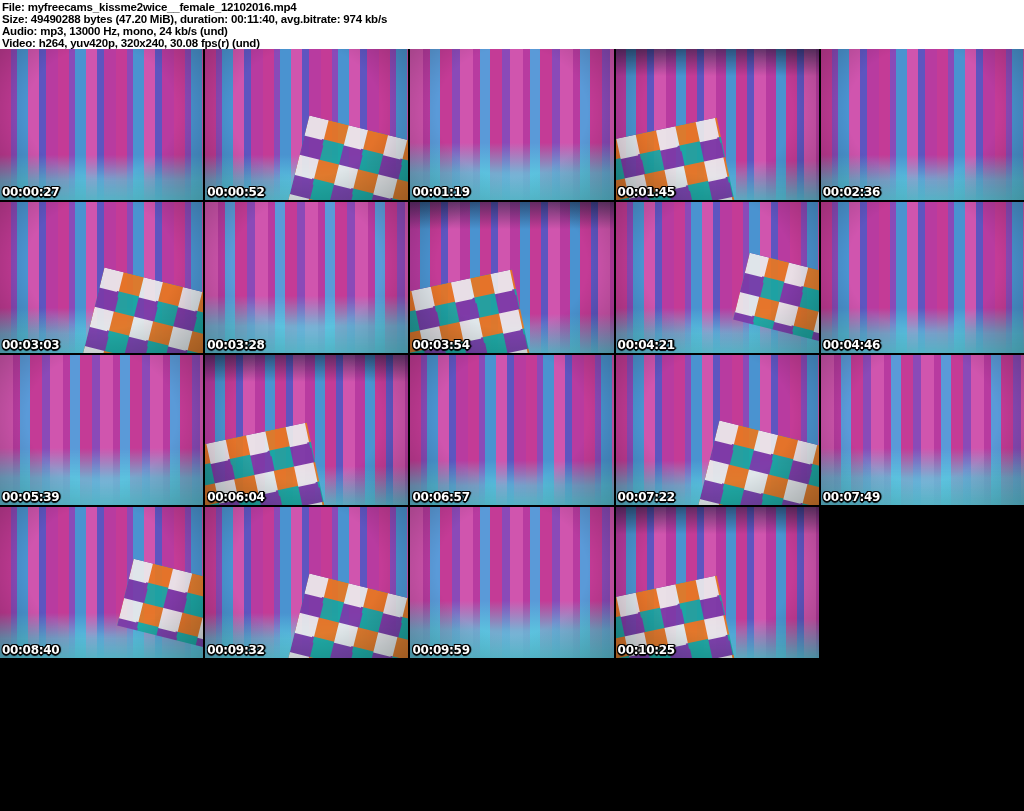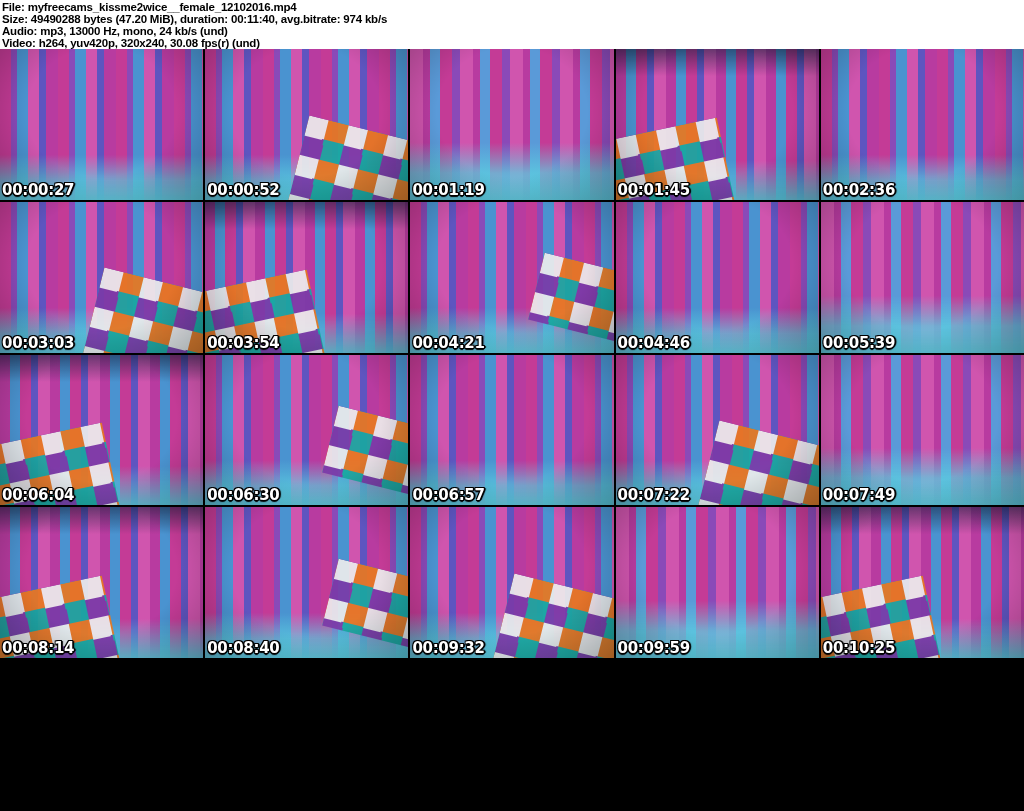--- a/index.html
+++ b/index.html
@@ -91,21 +91,21 @@
         #b83ba0 0 10px, #4a93d0 10px 20px, #c43b96 20px 31px,
         #5e55c0 31px 38px, #d055ae 38px 50px);
   }
 
   
   .ts {
     position: absolute;
     left: 2px;
     bottom: 1px;
     font-family: "DejaVu Sans", sans-serif;
-    font-size: 15px;
+    font-size: 12px;
     font-weight: bold;
     color: #ffffff;
     letter-spacing: -0.3px;
     text-shadow:
       -1px -1px 0 #000, 1px -1px 0 #000,
       -1px  1px 0 #000, 1px  1px 0 #000,
        0    2px 1px #000, 2px 0 1px #000;
   }
 </style>
 </head>
@@ -138,62 +138,58 @@
     <span class="ts">00:01:45</span>
   </div>
       <div class="thumb v0">
     <div class="art"></div>
     <span class="ts">00:02:36</span>
   </div>
       <div class="thumb v1">
     <div class="art"></div>
     <span class="ts">00:03:03</span>
   </div>
+      <div class="thumb v2">
+    <div class="art"></div>
+    <span class="ts">00:03:28</span>
+  </div>
       <div class="thumb v3">
     <div class="art"></div>
     <span class="ts">00:03:54</span>
   </div>
       <div class="thumb v4">
     <div class="art"></div>
     <span class="ts">00:04:21</span>
   </div>
       <div class="thumb v0">
     <div class="art"></div>
     <span class="ts">00:04:46</span>
   </div>
       <div class="thumb v2">
     <div class="art"></div>
     <span class="ts">00:05:39</span>
   </div>
       <div class="thumb v3">
     <div class="art"></div>
     <span class="ts">00:06:04</span>
   </div>
+      <div class="thumb v0">
+    <div class="art"></div>
+    <span class="ts">00:06:57</span>
+  </div>
+      <div class="thumb v1">
+    <div class="art"></div>
+    <span class="ts">00:07:22</span>
+  </div>
+      <div class="thumb v2">
+    <div class="art"></div>
+    <span class="ts">00:07:49</span>
+  </div>
       <div class="thumb v4">
     <div class="art"></div>
-    <span class="ts">00:06:30</span>
-  </div>
-      <div class="thumb v0">
-    <div class="art"></div>
-    <span class="ts">00:06:57</span>
-  </div>
-      <div class="thumb v1">
-    <div class="art"></div>
-    <span class="ts">00:07:22</span>
-  </div>
-      <div class="thumb v2">
-    <div class="art"></div>
-    <span class="ts">00:07:49</span>
-  </div>
-      <div class="thumb v3">
-    <div class="art"></div>
-    <span class="ts">00:08:14</span>
-  </div>
-      <div class="thumb v4">
-    <div class="art"></div>
     <span class="ts">00:08:40</span>
   </div>
       <div class="thumb v1">
     <div class="art"></div>
     <span class="ts">00:09:32</span>
   </div>
       <div class="thumb v2">
     <div class="art"></div>
     <span class="ts">00:09:59</span>
   </div>

